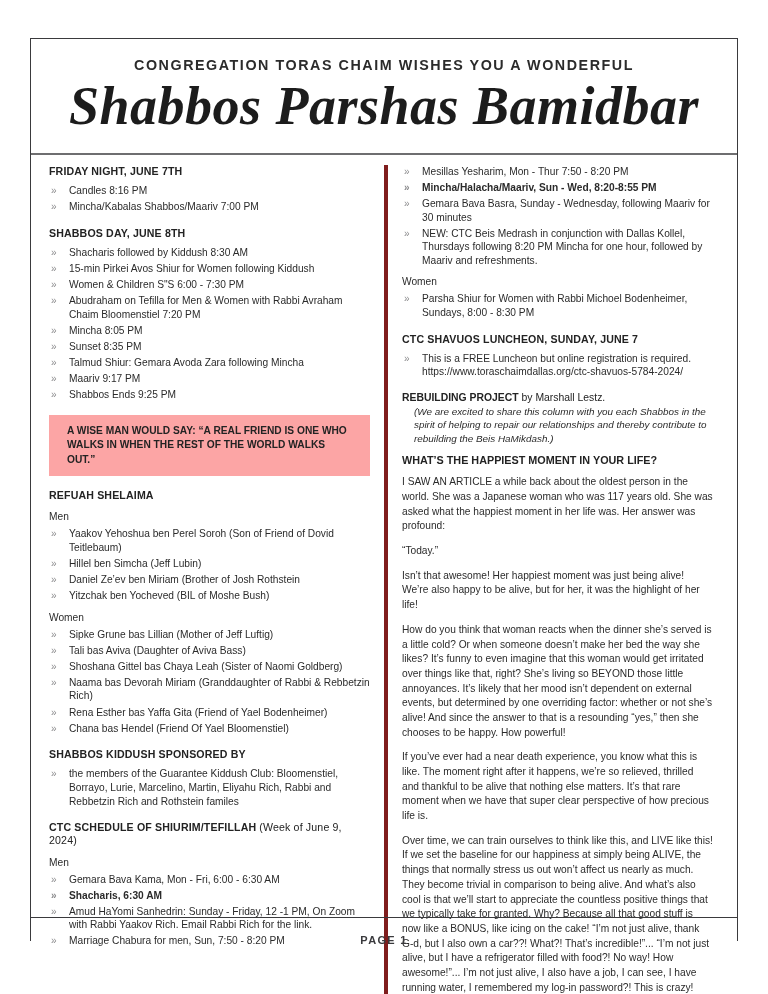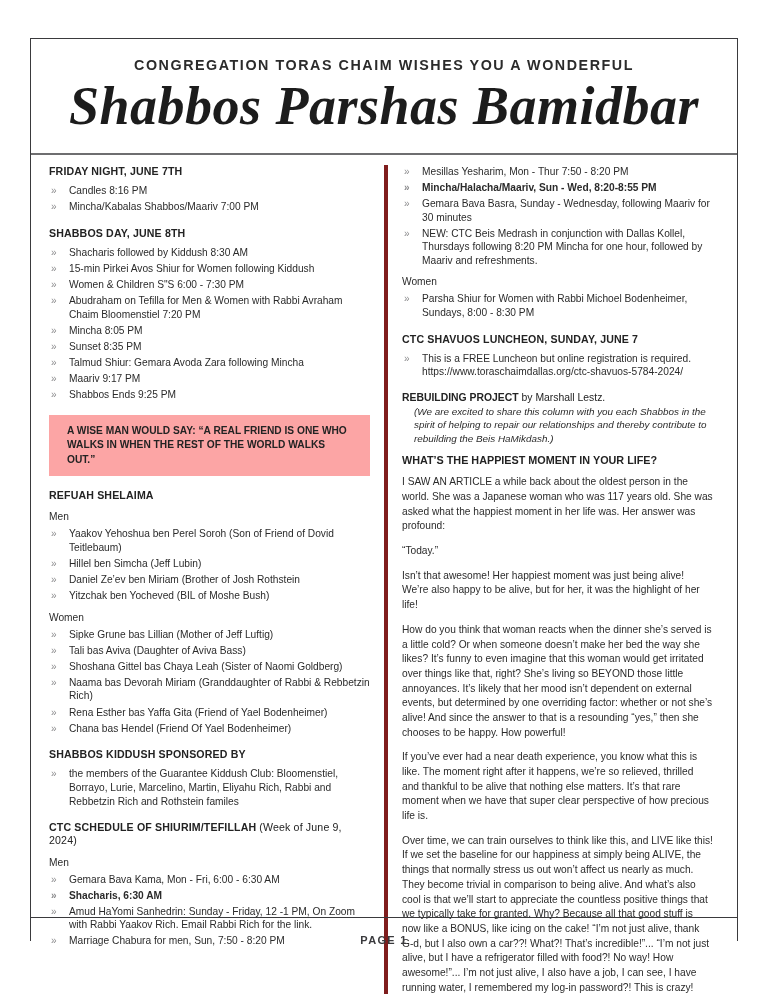--- a/index.html
+++ b/index.html
@@ -216,21 +216,21 @@
             <li>Daniel Ze’ev ben Miriam (Brother of Josh Rothstein</li>
             <li>Yitzchak ben Yocheved (BIL of Moshe Bush)</li>
           </ul>
         <div class="subhead">Women</div>
         <ul class="list" id="refuah-women">
             <li>Sipke Grune bas Lillian (Mother of Jeff Luftig)</li>
             <li>Tali bas Aviva (Daughter of Aviva Bass)</li>
             <li>Shoshana Gittel bas Chaya Leah (Sister of Naomi Goldberg)</li>
             <li>Naama bas Devorah Miriam (Granddaughter of Rabbi &amp; Rebbetzin Rich)</li>
             <li>Rena Esther bas Yaffa Gita (Friend of Yael Bodenheimer)</li>
-            <li>Chana bas Hendel (Friend Of Yael Bodenheimer)</li>
+            <li>Chana bas Hendel (Friend Of Yael Bloomenstiel)</li>
           </ul>
 
         <div class="sec-head">SHABBOS KIDDUSH SPONSORED BY</div>
         <ul class="list" id="kiddush-items">
             <li>the members of the Guarantee Kiddush Club: Bloomenstiel, Borrayo, Lurie, Marcelino, Martin, Eliyahu Rich, Rabbi and Rebbetzin Rich and Rothstein familes</li>
           </ul>
 
         <div class="sec-head">
           <span>CTC SCHEDULE OF SHIURIM/TEFILLAH</span>
           <span class="reg">(Week of June 9, 2024)</span>

